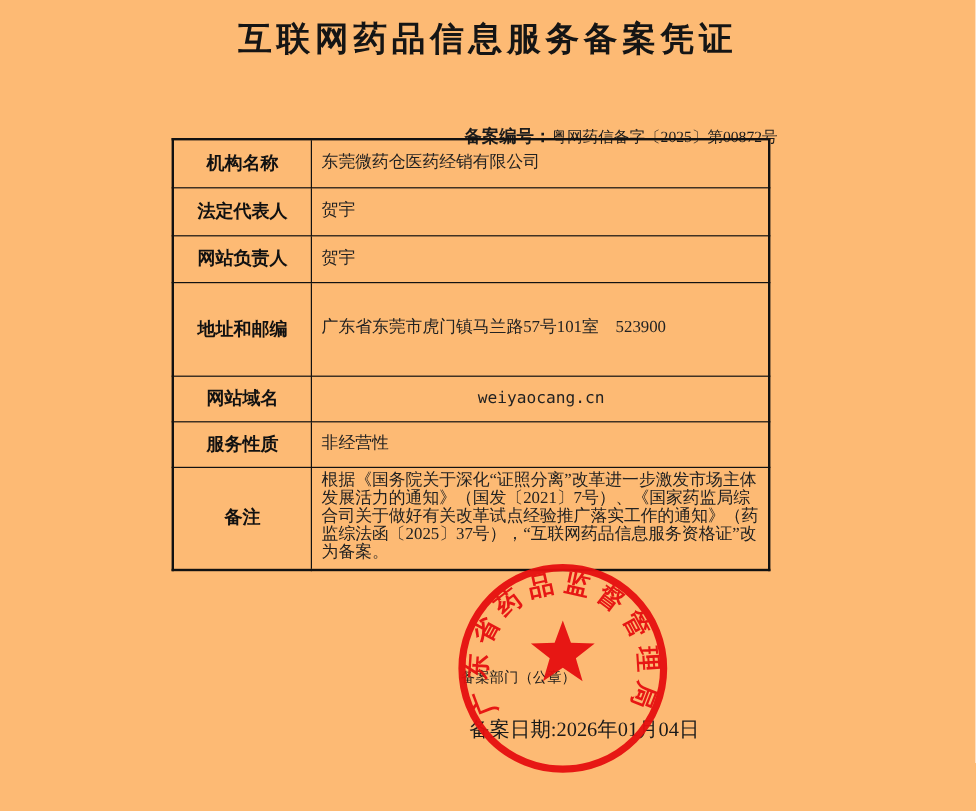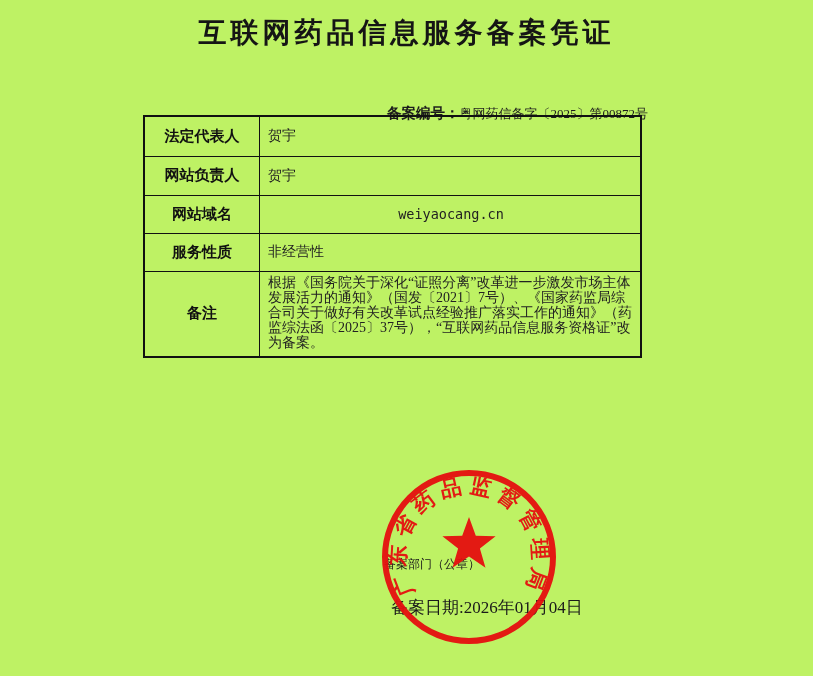--- a/index.html
+++ b/index.html
@@ -1,17 +1,17 @@
 <!DOCTYPE html>
 <html><head>
 <meta charset="utf-8">
 <style>
   html,body { margin:0; padding:0; background:#fff; }
   .page {
-    position:relative; width:813px; height:676px; background:#bef264;
+    position:relative; width:813px; height:676px; background:#fdba74;
     font-family:"Liberation Serif","DejaVu Serif",serif; color:#1c1c1c; overflow:hidden;
   }
   .title {
     position:absolute; top:14px; left:0; width:100%;
     text-align:center; font-size:28px; font-weight:bold; letter-spacing:4px;
     font-family:"DejaVu Serif","Liberation Serif",serif; color:#151515;
   }
   .filing {
     position:absolute; top:104px; left:0; width:648px; text-align:right;
     font-size:13px; white-space:nowrap;
@@ -50,27 +50,35 @@
 <body>
 
 <div class="page">
 
   <div class="title">互联网药品信息服务备案凭证</div>
 
   <div class="filing"><span class="fn-label">备案编号：</span><span>粤网药信备字〔2025〕第00872号</span></div>
 
   <table class="cert">
     <tbody>
+        <tr class="h40">
+      <th>机构名称</th>
+      <td>东莞微药仓医药经销有限公司</td>
+    </tr>
     <tr class="h40">
       <th>法定代表人</th>
       <td>贺宇</td>
     </tr>
     <tr class="h39">
       <th>网站负责人</th>
       <td>贺宇</td>
+    </tr>
+    <tr class="h78">
+      <th>地址和邮编</th>
+      <td>广东省东莞市虎门镇马兰路57号101室　523900</td>
     </tr>
     <tr class="h38">
       <th>网站域名</th>
       <td class="mono">weiyaocang.cn</td>
     </tr>
     <tr class="h38">
       <th>服务性质</th>
       <td>非经营性</td>
     </tr>
     <tr class="h82 r-remarks">

